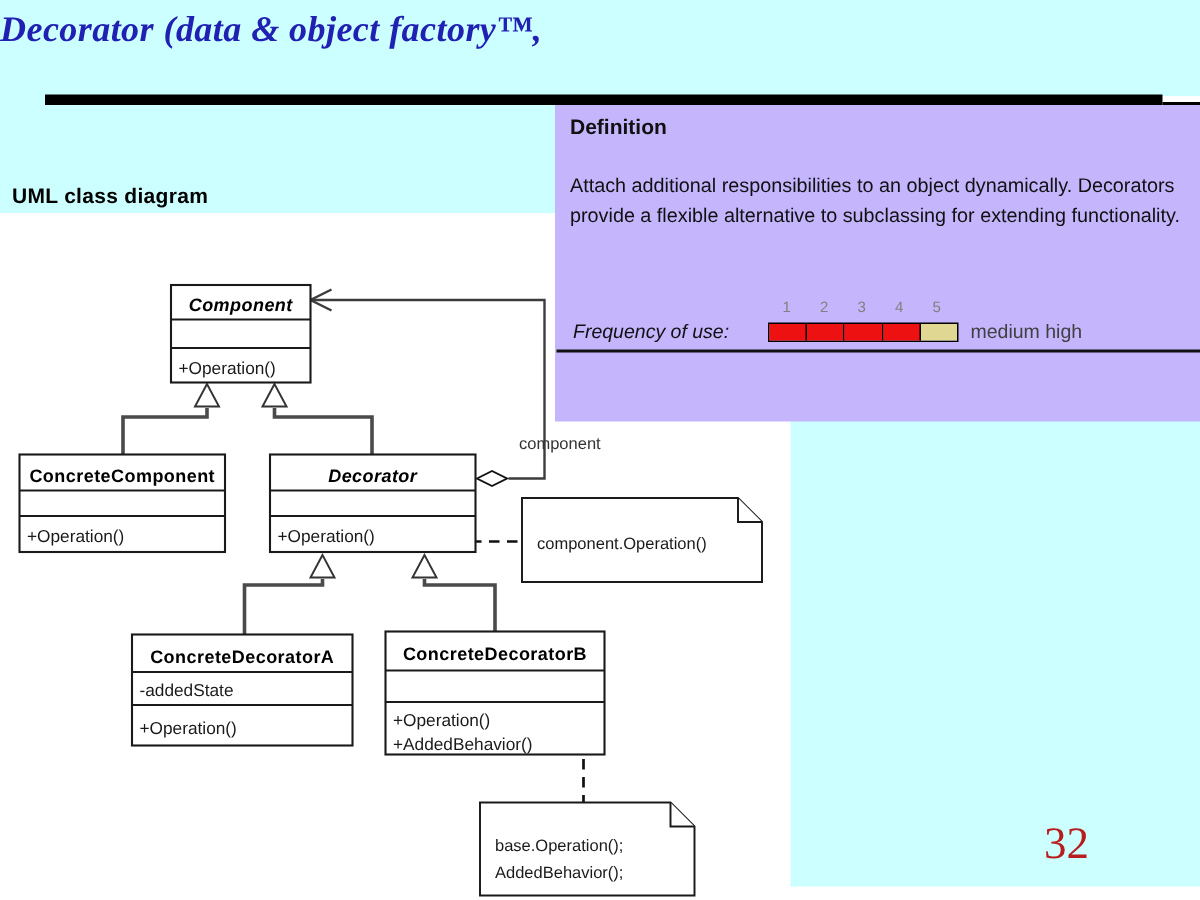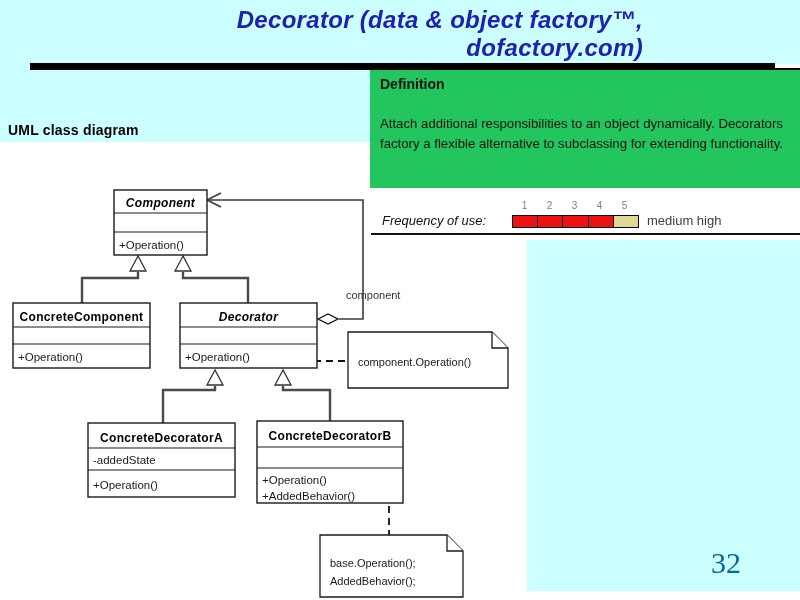--- a/index.html
+++ b/index.html
@@ -7,42 +7,42 @@
   body {
     position:relative; width:800px; height:600px; background:#ffffff;
     font-family:"Liberation Sans", sans-serif; overflow:hidden;
   }
   
   .bg-top       { position:absolute; left:0;   top:0;   width:800px; height:64px;  background:#ccffff; }
   .bg-left-ext  { position:absolute; left:0;   top:64px; width:370px; height:78px; background:#ccffff; }
   .bg-right     { position:absolute; left:527px; top:240px; width:273px; height:351px; background:#ccffff; }
   
   .title {
-    position:absolute; left:0; top:6px; width:643px; text-align:right;
+    position:absolute; left:0; top:6px; width:643px; text-align:left;
     color:#2020b2; font-weight:bold; font-style:italic;
-    font-size:24px; line-height:28px; letter-spacing:0.3px;
+    font-size:24px; line-height:28px; letter-spacing:0.3px;font-family:Liberation Serif, serif;
   }
   .title-rule      { position:absolute; left:30px;  top:63px; width:745px; height:7px; background:#000; }
   .title-rule-ext  { position:absolute; left:775px; top:68px; width:25px;  height:2px; background:#000; }
   
-  .definition-panel { position:absolute; left:370px; top:70px; width:430px; height:118px; background:#22c55e; }
+  .definition-panel { position:absolute; left:370px; top:70px; width:430px; height:211px; background:#c4b5fd; }
   .definition-heading { position:absolute; left:10px; top:6px;  font-size:14px; font-weight:bold; color:#111; }
   .definition-body    { position:absolute; left:10px; top:44px; width:418px; font-size:13.2px; line-height:20px; color:#111; }
   .freq-label  { position:absolute; left:382px; top:213px; font-size:13px; color:#111;font-style:italic; }
   .freq-rating { position:absolute; left:647px; top:213px; font-size:13px; color:#404040; }
   .freq-numbers { position:absolute; left:512px; top:200px; width:125px; display:flex; }
   .freq-num { width:25px; text-align:center; font-size:10px; color:#808080; }
   .freq-bar { position:absolute; left:512px; top:215px; width:127px; height:13px; border:1.5px solid #000; display:flex; }
   .freq-seg { flex:1 1 0; border-right:1.5px solid #000; }
   .freq-seg:last-child { border-right:none; }
   .freq-rule { position:absolute; left:371px; top:233px; width:429px; height:2px; background:#111; }
   
   .uml-label { position:absolute; left:8px; top:122px; font-size:14px; font-weight:bold; color:#000; letter-spacing:0.2px; }
-  .page-number { position:absolute; left:696px; top:546px; width:60px; text-align:center;
-                 font-family:"Liberation Serif", serif; font-size:30px; color:#0369a1; }
+  .page-number { position:absolute; left:696px; top:546px; width:60px; 
+                 font-family:"Liberation Serif", serif; font-size:30px; color:#b91c1c; }
   
   svg.diagram { position:absolute; left:0; top:0; width:800px; height:600px; }
   svg .cls-rect  { fill:#ffffff; stroke:#1a1a1a; stroke-width:1.4; }
   svg .cls-sep   { stroke:#1a1a1a; stroke-width:1.2; }
   svg .cls-title { font-family:"Liberation Sans", sans-serif; font-size:12px; font-weight:bold; fill:#000; text-anchor:middle; letter-spacing:0.3px; }
   svg .abstract  { font-style:italic; }
   svg .member    { font-family:"Liberation Sans", sans-serif; font-size:11.5px; fill:#1a1a1a; }
   svg .note-shape{ fill:#ffffff; stroke:#1a1a1a; stroke-width:1.3; }
   svg .note-text { font-family:"Liberation Sans", sans-serif; font-size:11px; fill:#1a1a1a; }
   svg .conn      { stroke:#4a4a4a; stroke-width:2.4; fill:none; }
@@ -54,28 +54,27 @@
 </style>
 </head>
 <body>
 
 <div class="bg-top"></div>
 <div class="bg-left-ext"></div>
 <div class="bg-right"></div>
 
 <div class="title" style="color: rgb(32, 32, 178);">
   <div>Decorator (data &amp; object factory™,</div>
-  <div>dofactory.com)</div>
 </div>
 <div class="title-rule"></div>
 <div class="title-rule-ext"></div>
 
 <div class="definition-panel">
   <div class="definition-heading">Definition</div>
-  <div class="definition-body">Attach additional responsibilities to an object dynamically. Decorators factory a flexible alternative to subclassing for extending functionality.</div>
+  <div class="definition-body">Attach additional responsibilities to an object dynamically. Decorators provide a flexible alternative to subclassing for extending functionality.</div>
 </div>
 <div class="freq-label">Frequency of use:</div>
 <div class="freq-numbers">
     <span class="freq-num">1</span>
     <span class="freq-num">2</span>
     <span class="freq-num">3</span>
     <span class="freq-num">4</span>
     <span class="freq-num">5</span>
   </div>
 <div class="freq-bar">

